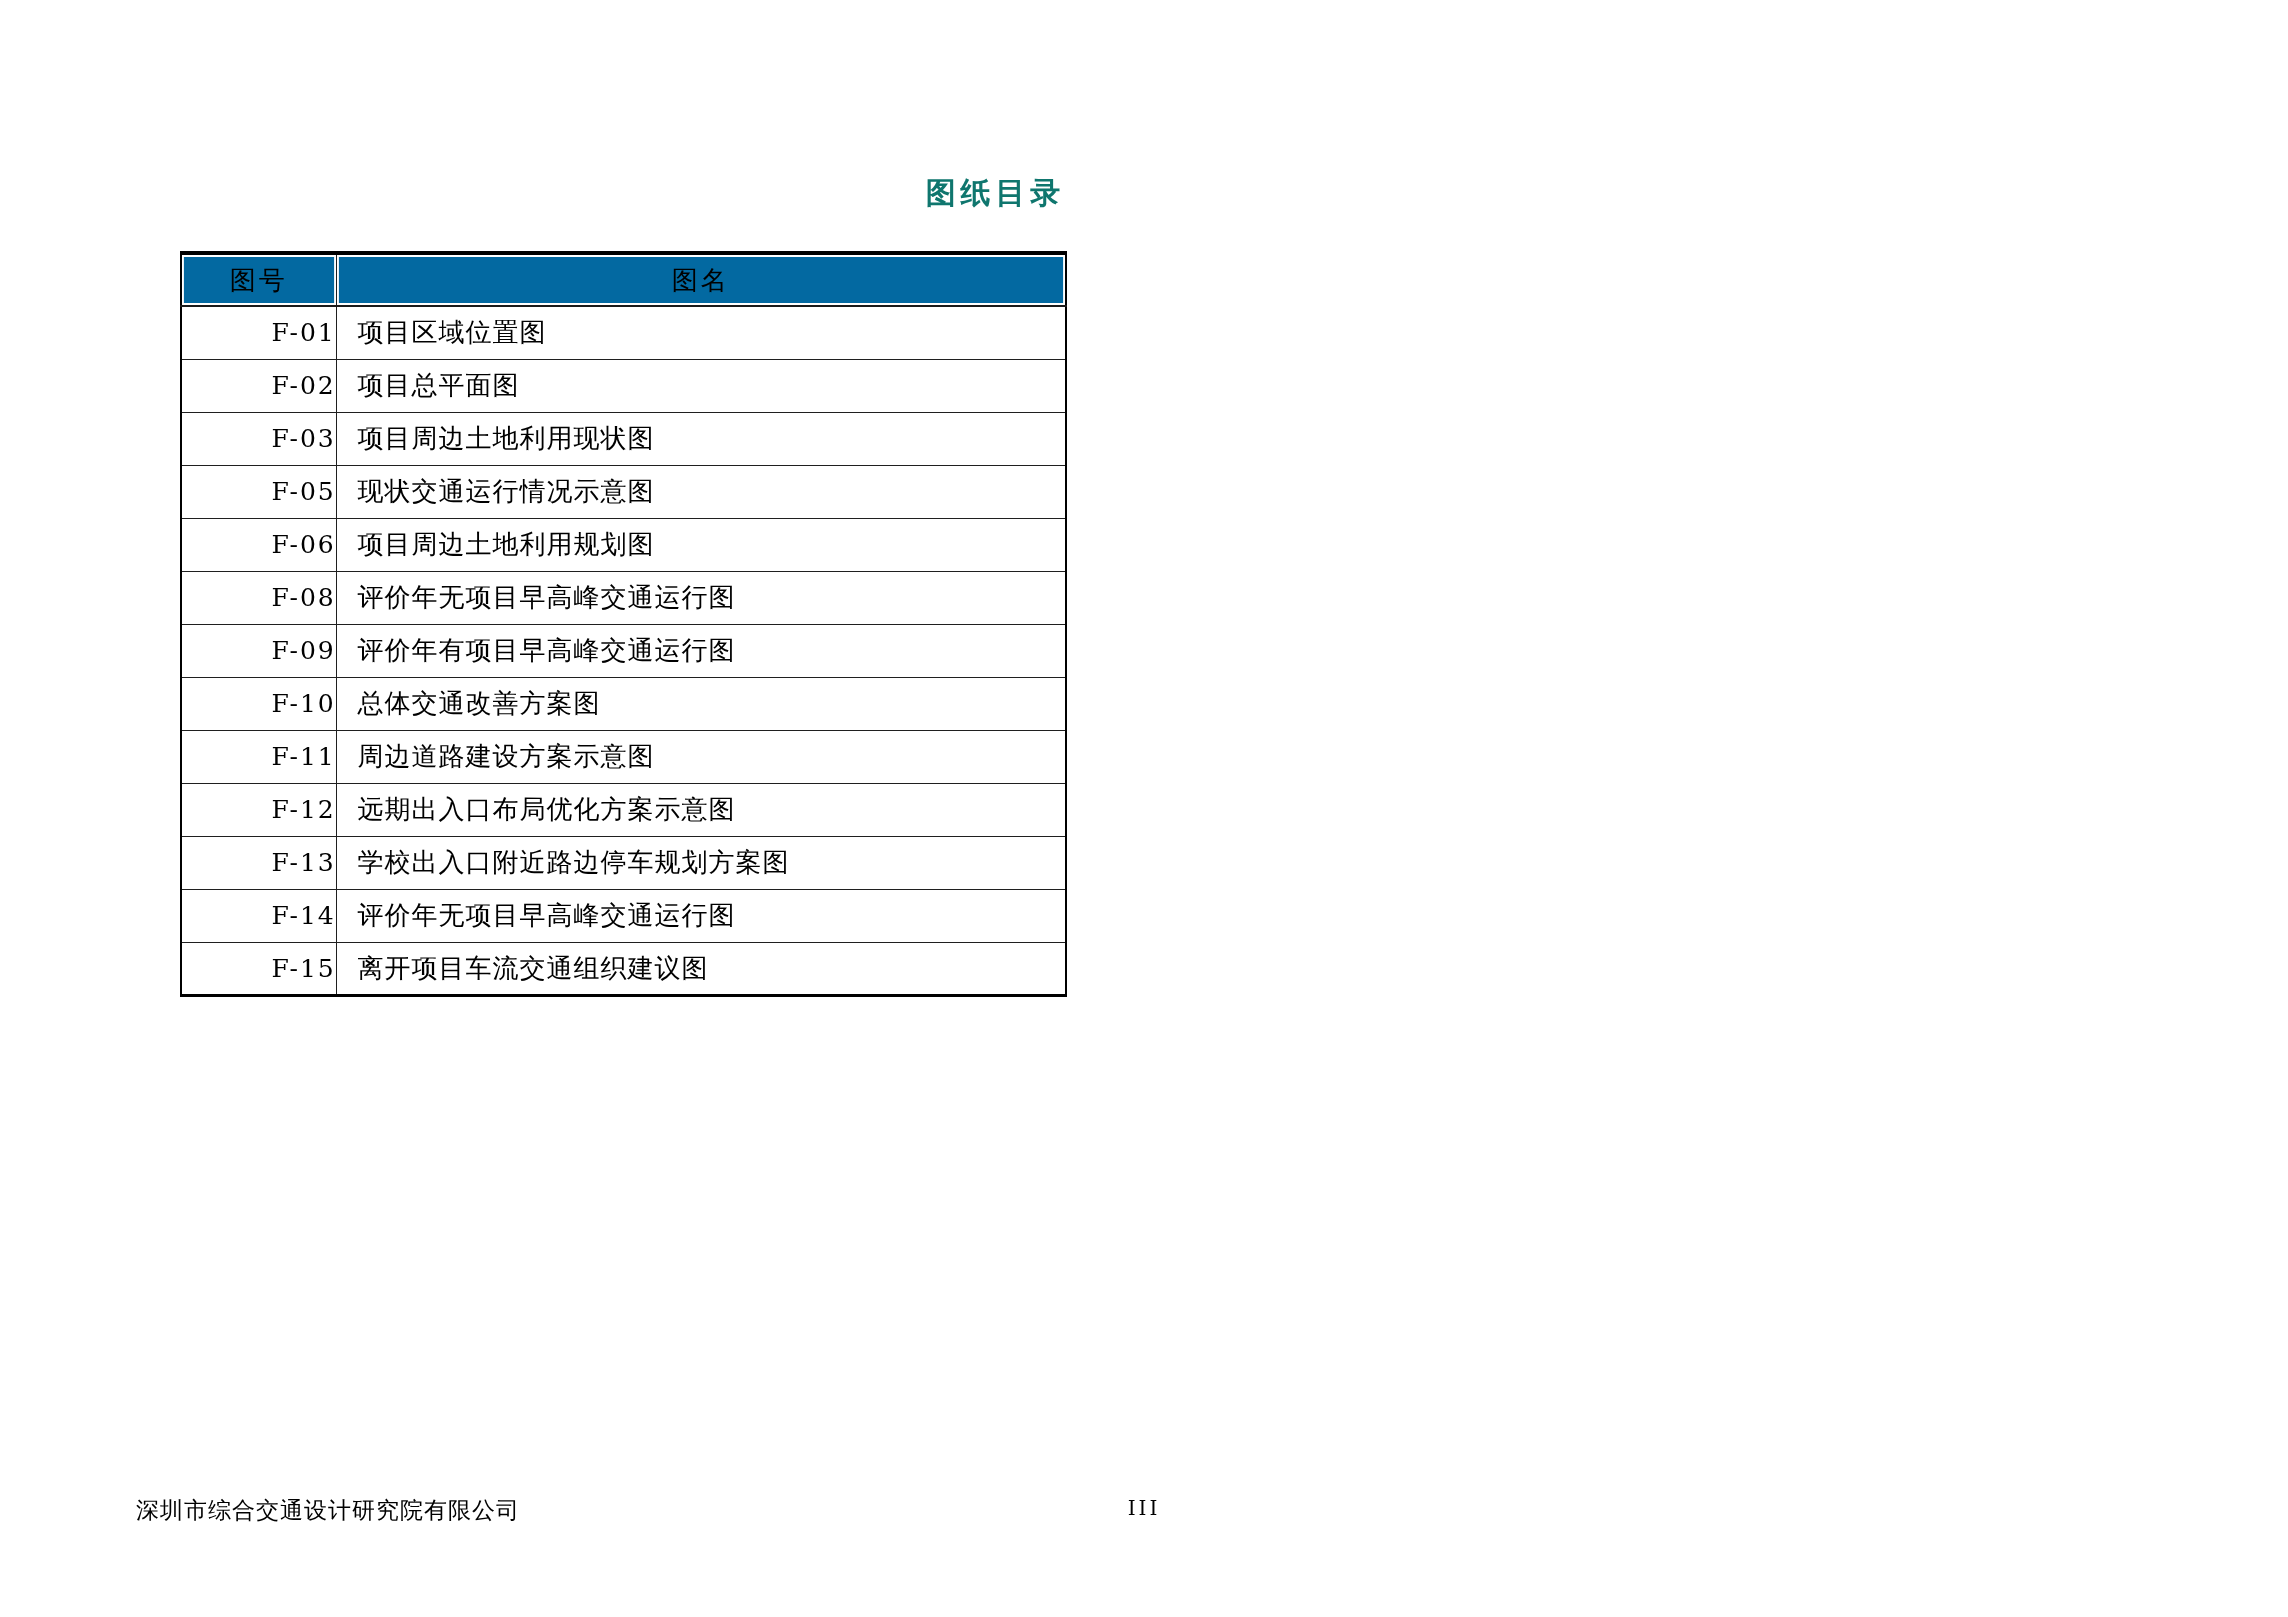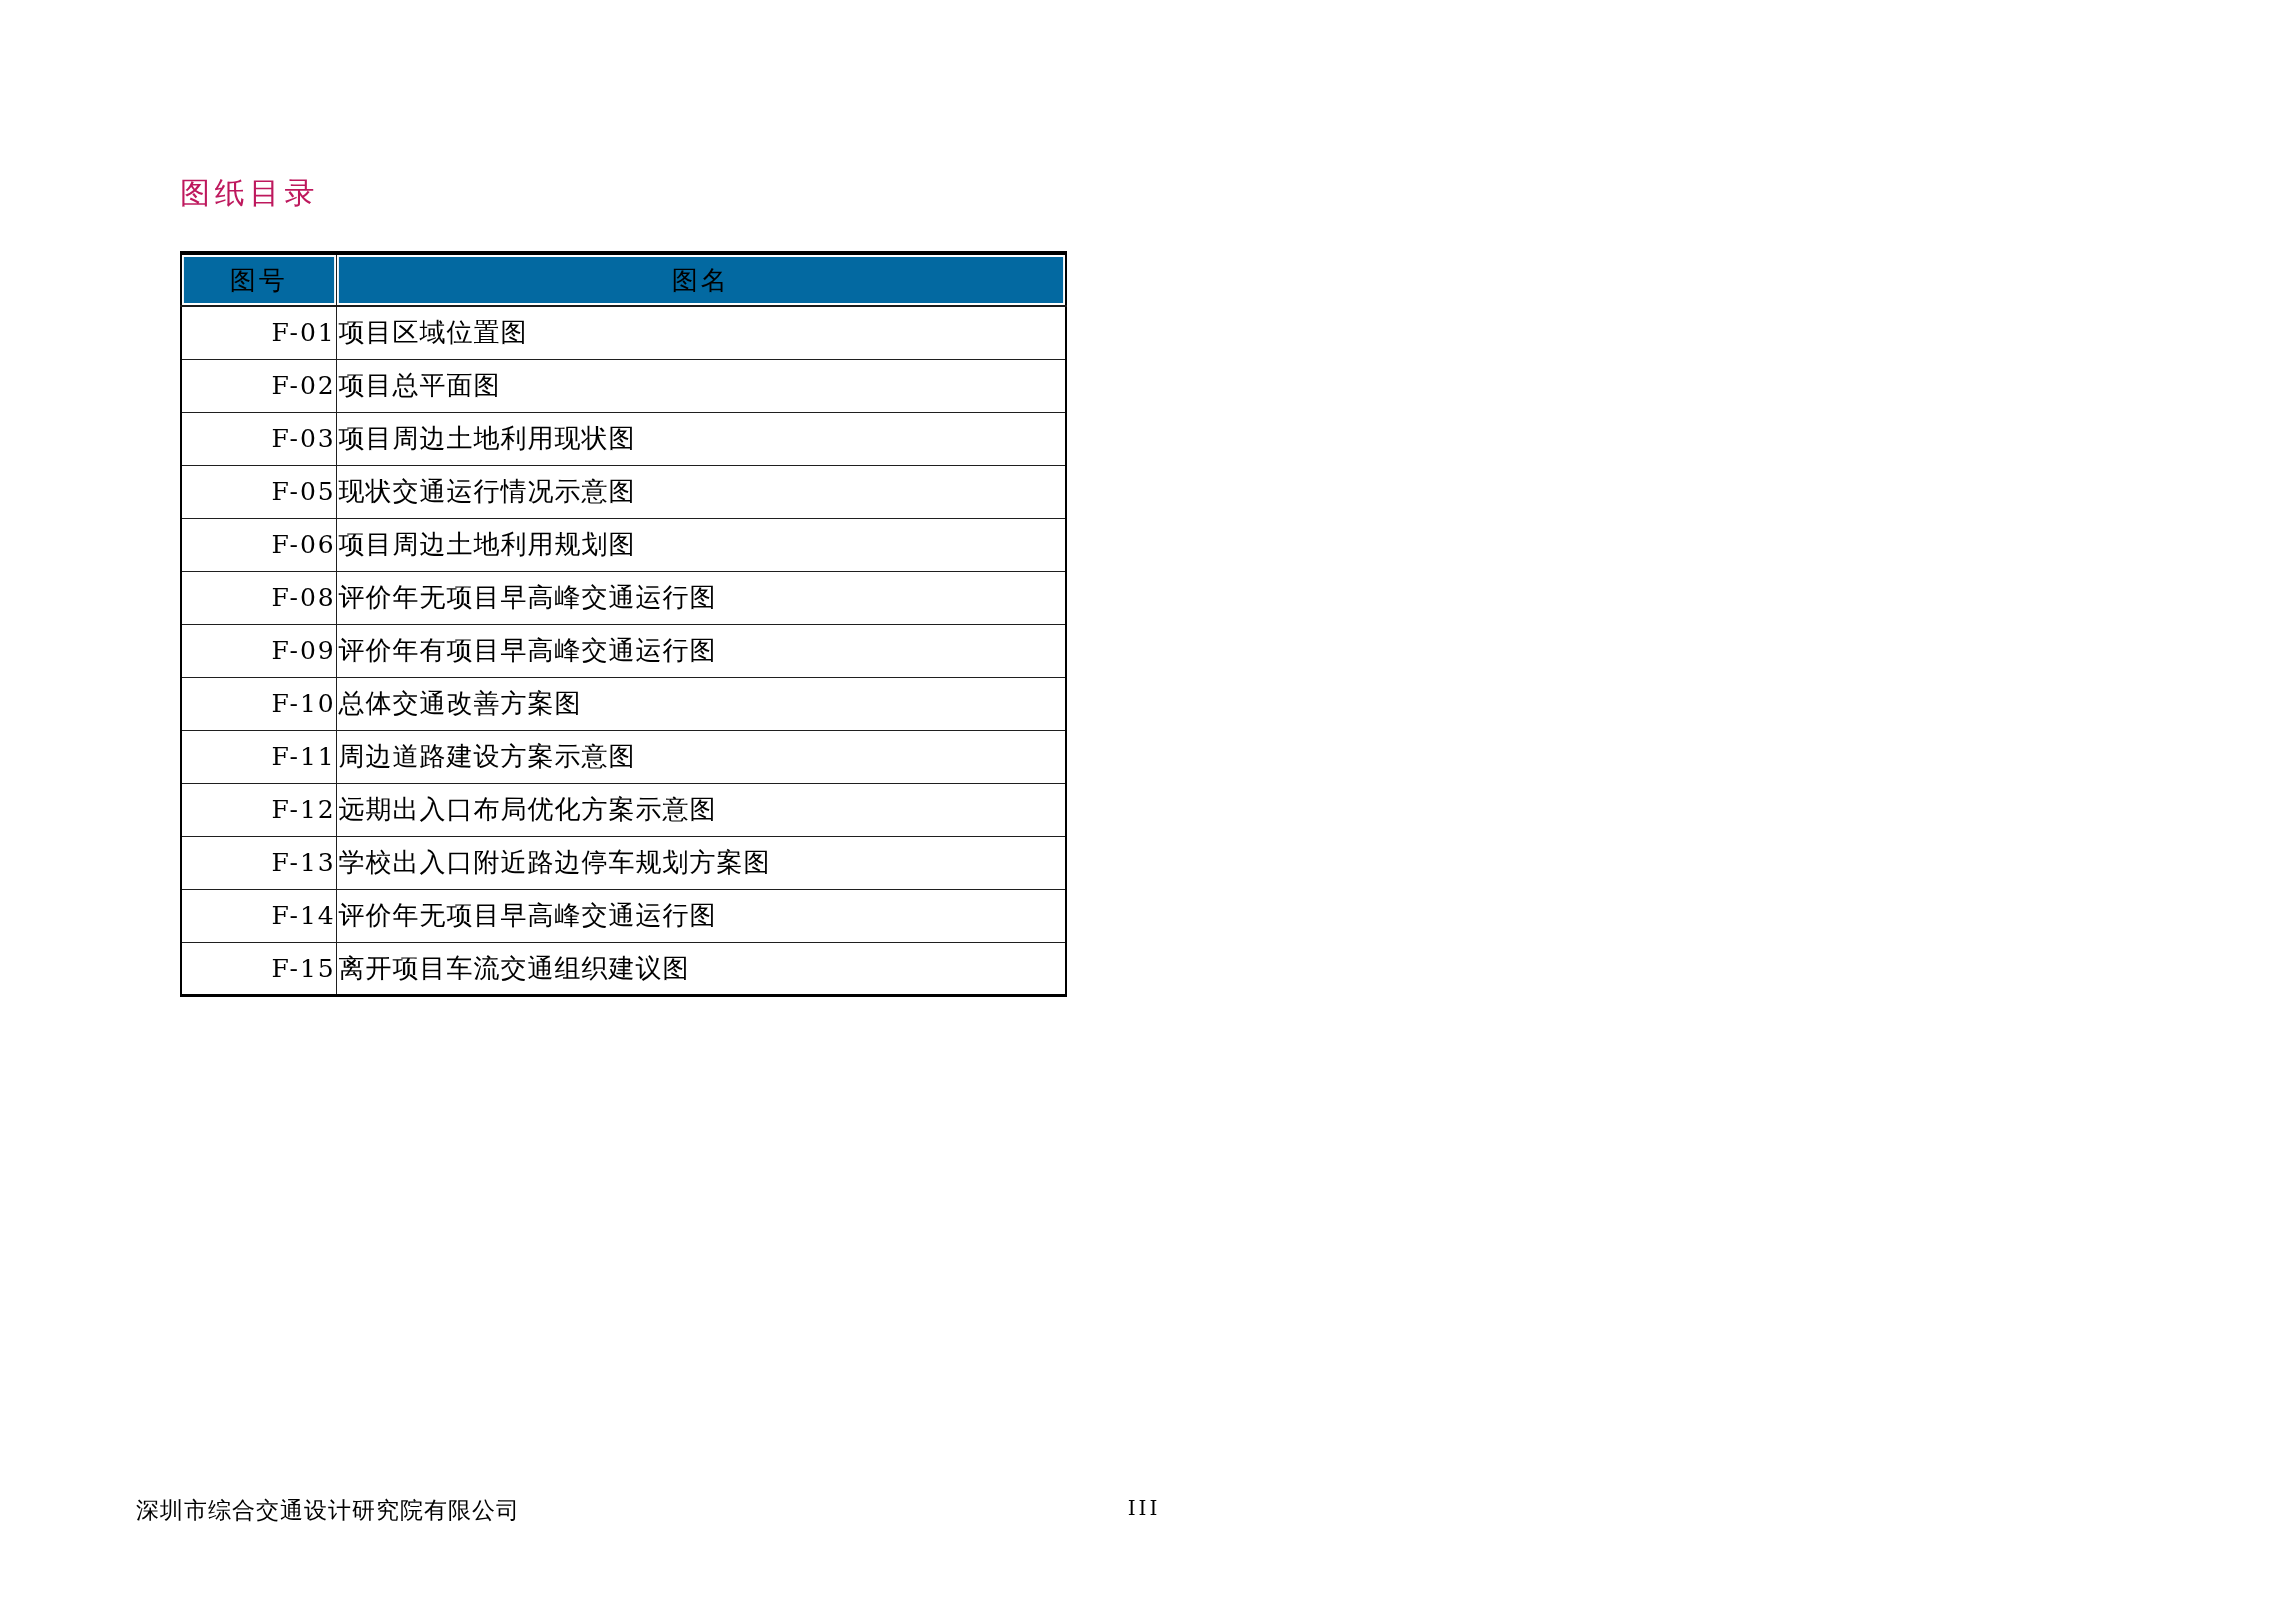--- a/index.html
+++ b/index.html
@@ -9,23 +9,23 @@
     font-family:"DejaVu Serif","Liberation Serif",serif;
     color:#000000;
   }
   .page {
     position:absolute; left:0; top:0;
     width:2288px; height:1618px;
     background:#ffffff; overflow:hidden;
   }
   .doc-title {
     position:absolute; top:173px; left:180px; width:885px;
-    text-align:left;
-    font-size:30px; font-weight:normal; letter-spacing:4.8px;
-    color:#be185d;
+    text-align:right;
+    font-size:30px; font-weight:bold; letter-spacing:4.8px;
+    color:#0f766e;
   }
   table.catalog-table {
     position:absolute; left:180px; top:251px; width:885px;
     border-collapse:collapse; table-layout:fixed;
     border:2.9px solid #000000;
     border-top-width:4.8px;
     border-bottom-width:3.8px;
   }
   .catalog-table col.c-no   { width:155px; }
   .catalog-table col.c-name { width:730px; }
@@ -45,21 +45,21 @@
     letter-spacing:2.9px;
   }
   .catalog-table td.col-no {
     text-align:right;
     font-size:25px;
     letter-spacing:1.9px;
     padding-left:8px;
   }
   .catalog-table td.col-name {
     text-align:left;
-    padding-left:2px;
+    padding-left:21px;
     font-size:26px;
     letter-spacing:1px;
   }
   .footer-company {
     position:absolute; left:136px; top:1495px;
     font-size:23px; letter-spacing:1px;
   }
   .footer-page {
     position:absolute; left:0; top:1496px; width:2288px;
     text-align:center;

